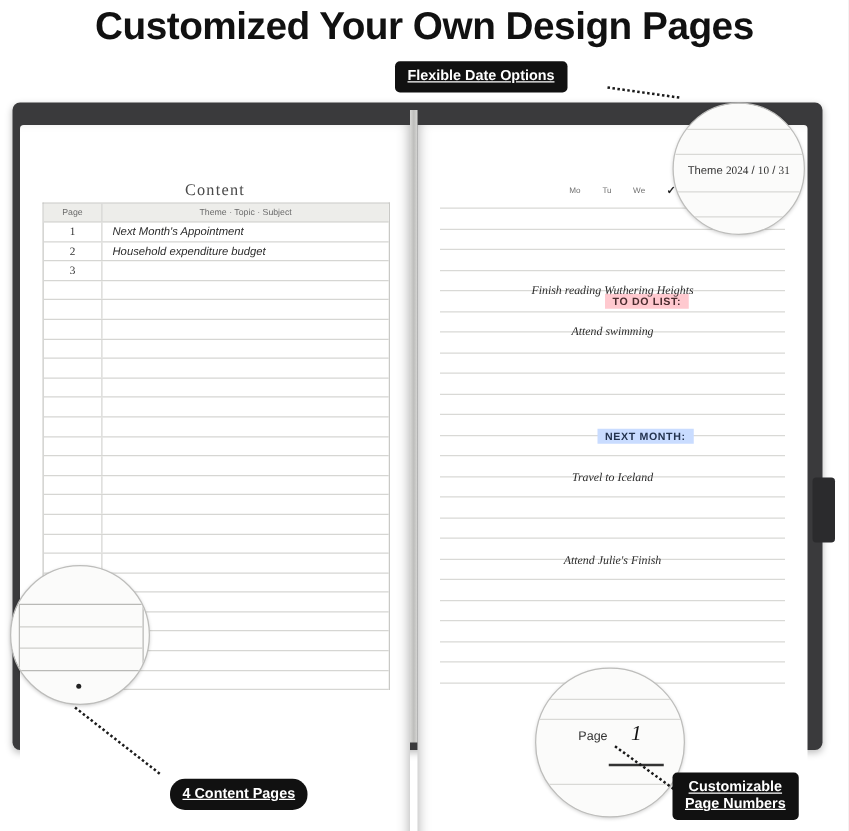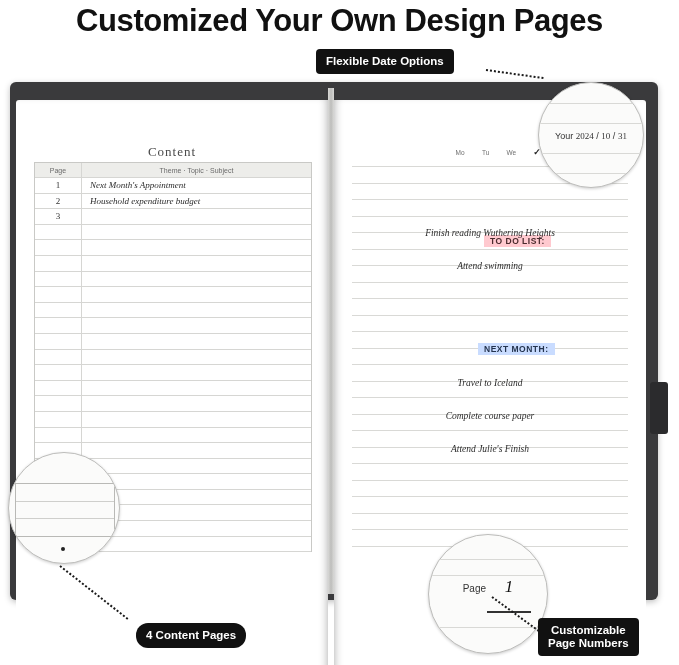--- a/index.html
+++ b/index.html
@@ -51,21 +51,21 @@
     width:46px;border-right:1px solid #d6d6d3;
     font-size:7px;color:#6b6b6b;display:flex;align-items:center;justify-content:center;
   }
   .tc-txt{
     flex:1;font-size:7px;color:#6b6b6b;display:flex;align-items:center;
     justify-content:center;
   }
   .trow .tc-num.n{font-size:9px;color:#333;font-family:"Liberation Serif",serif;}
   .trow .tc-txt.hand{
     justify-content:flex-start;padding-left:8px;font-size:9px;color:#2c2c2c;
-    font-family:Liberation Serif, serif;font-style:italic;
+    font-family:Liberation Sans, sans-serif;font-style:italic;
   }
 
   
   .weekdays{
     position:absolute;left:118px;top:46px;width:170px;height:12px;
     display:flex;justify-content:space-between;align-items:center;
     font-size:6.5px;color:#6f6f6f;
   }
   .weekdays span{width:16px;text-align:center;position:relative;}
   .wd-check{color:#222;font-weight:bold;font-size:9px;}
@@ -123,21 +123,21 @@
   
   #loupe-content{left:8px;top:452px;width:110px;height:110px;}
   .cg-box{position:absolute;left:6px;top:30px;width:98px;height:52px;border:1px solid #b9b9b6;}
   .cg-box .hl{position:absolute;left:0;width:100%;height:1px;background:#cfcfcc;}
   .cg-dot{position:absolute;left:52px;top:94px;width:4px;height:4px;border-radius:50%;background:#222;}
 
   
   .lbl{
     position:absolute;background:#111;color:#fff;border-radius:4px;
     font-size:11.5px;font-weight:bold;padding:6px 10px;white-space:nowrap;
-    line-height:1.15;text-align:center;
+    line-height:1.15;text-align:center;text-decoration:underline;
   }
   #lbl-date{left:316px;top:49px;}
   #lbl-content{left:136px;top:623px;border-radius:12px;}
   #lbl-pagenum{left:538px;top:618px;}
 
   
   .dots{position:absolute;border-top:2px dotted #1a1a1a;}
   #dots-date{left:486px;top:69px;width:58px;transform:rotate(8deg);transform-origin:left center;}
   #dots-content{left:60px;top:565px;width:86px;transform:rotate(38deg);transform-origin:left center;}
   #dots-pagenum{left:492px;top:596px;width:62px;transform:rotate(36deg);transform-origin:left center;}
@@ -299,38 +299,37 @@
         <div class="rule" style="top: 429px;"></div>
         <div class="rule" style="top: 445.5px;"></div>
       </div>
 
     <div class="tag todo" style="left:150px;top:96px;margin-top:39px;">TO DO LIST:</div>
     <div class="r-line" style="top:128px;">Finish reading  Wuthering Heights</div>
     <div class="r-line" style="top:161px;">Attend swimming</div>
 
     <div class="tag next" style="left:144px;top:243px;">NEXT MONTH:</div>
     <div class="r-line" style="top:278px;">Travel to Iceland</div>
-    <div class="r-line" style="top:311px;">Complete course paper</div>
     <div class="r-line" style="top:344px;">Attend Julie's Finish</div>
 
     <div class="page-label">Page</div>
     <div class="page-num">1</div>
     <div class="page-num-rule"></div>
   </div>
 
   <div class="elastic"></div>
 </div>
 
 <div class="loupe" id="loupe-date">
   <div class="lline" style="top:20px;"></div>
   <div class="lline" style="top:40px;"></div>
   <div class="lline" style="top:70px;"></div>
   <div class="lline" style="top:90px;"></div>
   <div class="date-row">
-    <span>Your</span>
+    <span>Theme</span>
     <span class="num">2024</span>
     <span>/</span>
     <span class="num">10</span>
     <span>/</span>
     <span class="num">31</span>
   </div>
 </div>
 
 <div class="loupe" id="loupe-page">
   <div class="lline" style="top:24px;"></div>

